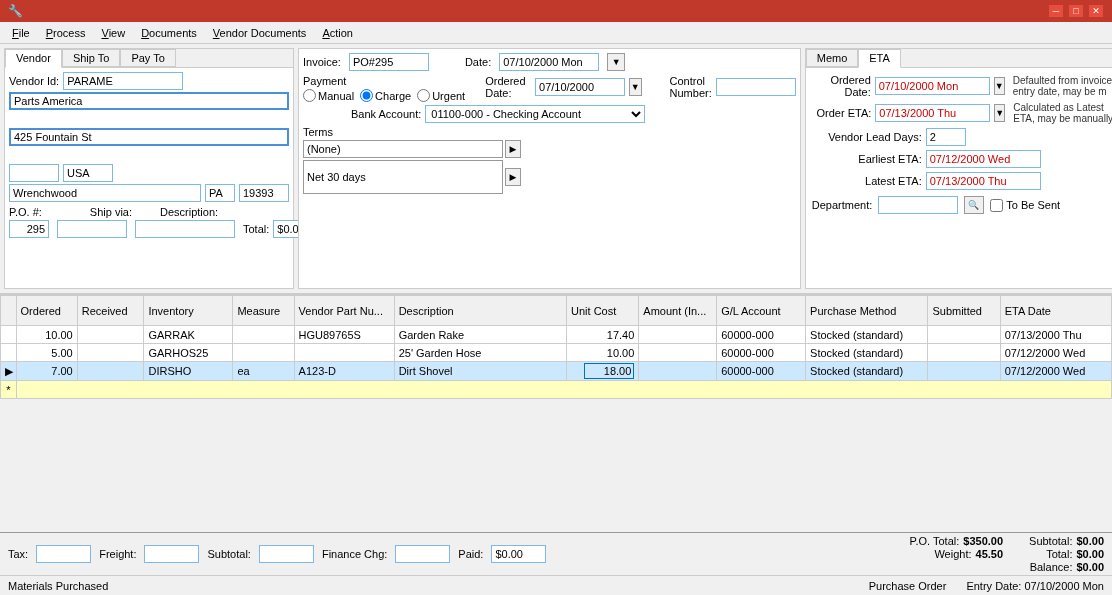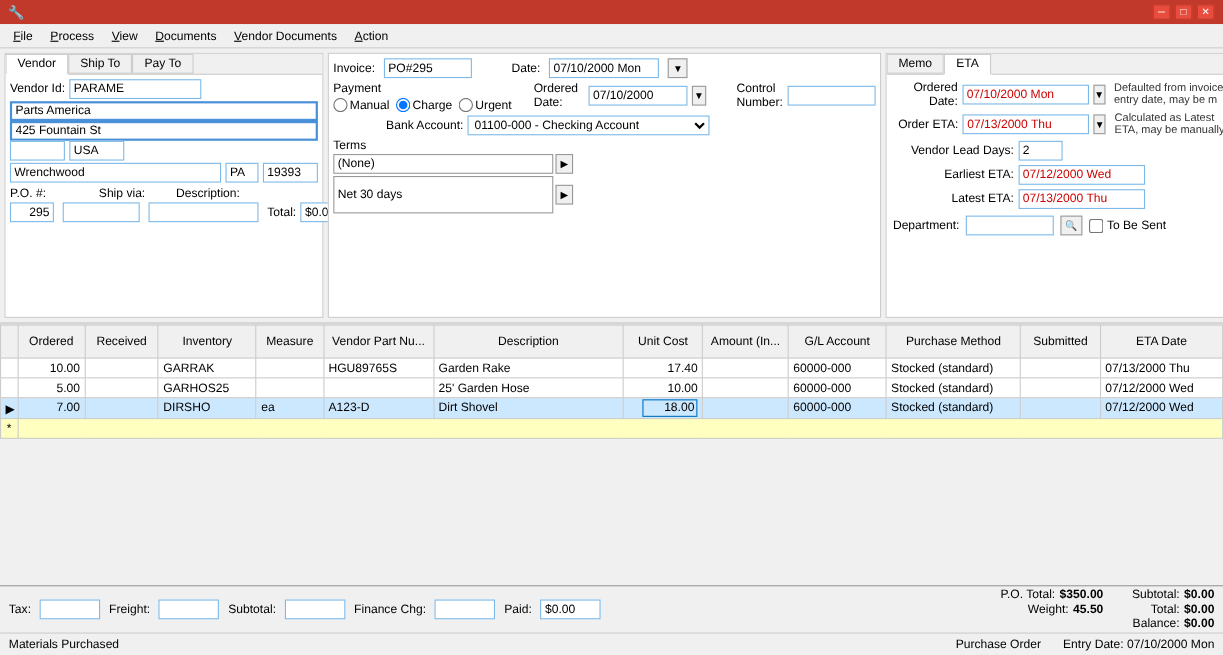--- a/index.html
+++ b/index.html
@@ -25,21 +25,21 @@
     
     .vendor-panel { width: 290px; border: 1px solid #ccc; background: white; }
     .vendor-tabs { display: flex; border-bottom: 1px solid #ccc; background: #f0f0f0; }
     .vendor-tab { padding: 2px 10px; border: 1px solid #ccc; cursor: pointer; background: #f0f0f0; font-size: 11px; }
     .vendor-tab.active { background: white; border-bottom: 1px solid white; margin-bottom: -1px; }
     .vendor-content { padding: 4px; }
     .field-row { display: flex; align-items: center; margin-bottom: 2px; gap: 4px; }
     .field-label { font-size: 11px; white-space: nowrap; }
     .field-input { border: 1px solid #7cb9e8; background: white; height: 18px; padding: 1px 3px; font-size: 11px; }
     .field-input.wide { width: 120px; }
-    .address-input { width: 100%; border: 2px solid #4a90d9; background: white; height: 18px; padding: 1px 3px; font-size: 11px; margin-bottom: 0; }
+    .address-input { width: 100%; border: 2px solid #4a90d9; background: white; height: 18px; padding: 1px 3px; font-size: 11px; margin-bottom: 18px; }
     .address-row { display: flex; gap: 4px; margin-bottom: 2px; }
     .city-input { flex: 1; border: 1px solid #7cb9e8; background: white; height: 18px; padding: 1px 3px; font-size: 11px; }
     .state-input { width: 30px; border: 1px solid #7cb9e8; background: white; height: 18px; padding: 1px 3px; font-size: 11px; }
     .zip-input { width: 50px; border: 1px solid #7cb9e8; background: white; height: 18px; padding: 1px 3px; font-size: 11px; }
     
     
     .middle-panel { flex: 1; border: 1px solid #ccc; background: white; padding: 4px; }
     .invoice-row { display: flex; align-items: center; gap: 8px; margin-bottom: 4px; }
     .section-label { font-size: 11px; font-weight: normal; }
     .invoice-input { border: 1px solid #7cb9e8; background: white; height: 18px; padding: 0 3px; font-size: 11px; width: 80px; text-align: left; }
@@ -60,21 +60,21 @@
     .eta-row { display: flex; align-items: center; margin-bottom: 4px; gap: 4px; }
     .eta-label { width: 110px; text-align: right; font-size: 11px; }
     .eta-input { border: 1px solid #7cb9e8; background: white; height: 18px; padding: 1px 3px; font-size: 11px; width: 115px; color: #cc0000; }
     .eta-note { font-size: 10px; color: #333; margin-left: 4px; }
     .vendor-lead-input { width: 40px; border: 1px solid #7cb9e8; background: white; height: 18px; padding: 1px 3px; font-size: 11px; }
     .dept-btn { width: 20px; height: 18px; border: 1px solid #999; background: #f0f0f0; cursor: pointer; font-size: 9px; display: flex; align-items: center; justify-content: center; }
     
     
     .grid-section { flex: 1; overflow: hidden; border-top: 1px solid #ccc; }
     .grid-table { width: 100%; border-collapse: collapse; table-layout: fixed; }
-    .grid-table th { background: #f0f0f0; border: 1px solid #ccc; padding: 2px 4px; font-size: 11px; font-weight: normal; text-align: center; height: 30px; }
+    .grid-table th { background: #f0f0f0; border: 1px solid #ccc; padding: 2px 4px; font-size: 11px; font-weight: normal; text-align: left; height: 30px; }
     .grid-table td { border: 1px solid #ccc; padding: 1px 4px; font-size: 11px; height: 18px; background: white; }
     .grid-table tr.active-row td { background: #cce8ff; }
     
     
     .bottom-section { border-top: 1px solid #999; background: #f0f0f0; }
     .footer-input { border: 1px solid #7cb9e8; background: white; height: 18px; padding: 1px 3px; font-size: 11px; width: 55px; }
     .status-bar { display: flex; align-items: center; justify-content: space-between; background: #f0f0f0; border-top: 1px solid #ccc; padding: 2px 8px; height: 20px; }
     
     .grid-container { height: 220px; overflow-y: auto; overflow-x: hidden; }
     

